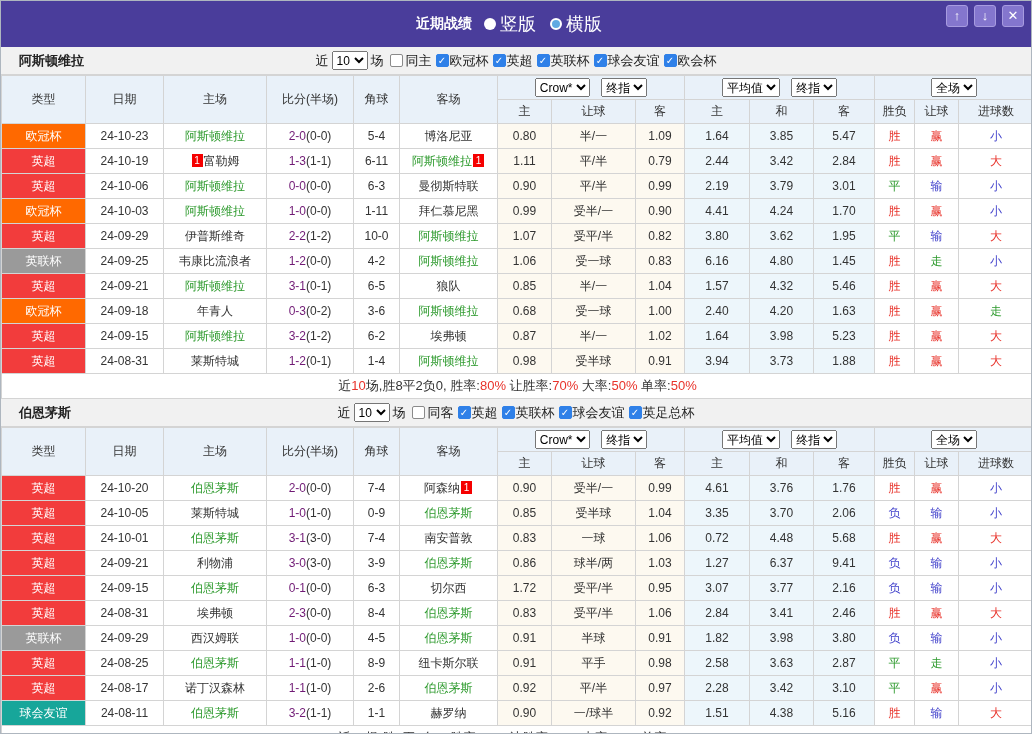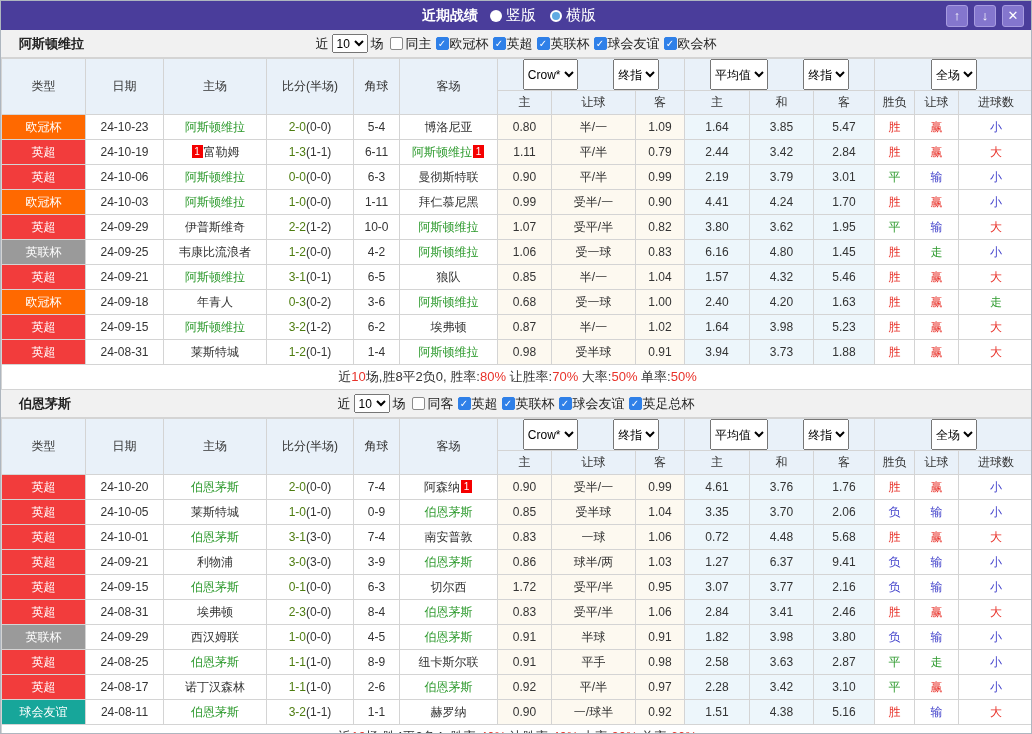--- a/index.html
+++ b/index.html
@@ -1,49 +1,49 @@
 <!DOCTYPE html>
 <html><head>
 <meta charset="utf-8">
 <style>
   * { margin:0; padding:0; box-sizing:border-box; }
   body { font-family:"Liberation Sans","DejaVu Sans",sans-serif; background:#e9e9e9; }
   .app { width:1032px; height:734px; margin:0 auto; background:#fff; border:1px solid #aeb6bf; overflow:hidden; }
 
   
-  .titlebar { position:relative; height:29px; background:#4a3d9b; display:flex; align-items:center; justify-content:center; color:#fff; }
+  .titlebar { position:relative; height:46px; background:#4a3d9b; display:flex; align-items:center; justify-content:center; color:#fff; }
   .titlebar .ttl { font-weight:bold; font-size:14px; margin-right:12px; }
-  .radio-opt { display:inline-flex; align-items:center; margin-right:14px; font-size:15px; cursor:pointer; }
+  .radio-opt { display:inline-flex; align-items:center; margin-right:14px; font-size:18px; cursor:pointer; }
   .radio { display:inline-block; border-radius:50%; margin-right:4px; }
   .radio.sel { width:12px; height:12px; background:#fff; }
   .radio.unsel { width:12px; height:12px; border:2px solid #fff; background:#5fa9e2; }
   .tb-buttons { position:absolute; right:7px; top:4px; display:flex; }
   .tbtn { width:22px; height:22px; margin-left:6px; background:#8476ce; border:1px solid #a79be0; border-radius:3px; color:#fff; font-size:13px; font-weight:bold; line-height:19px; text-align:center; cursor:pointer; }
 
   
   .sec-header { position:relative; height:28px; background:#f1f1f1; border-bottom:1px solid #d4d4d4; display:flex; align-items:center; justify-content:center; font-size:13px; color:#222; }
   .sec-header .team { position:absolute; left:18px; font-weight:bold; }
   .filters { display:flex; align-items:center; }
   .filters select { font-size:12px; height:19px; margin:0 3px; }
   .cb-item { display:inline-flex; align-items:center; margin-left:4px; cursor:pointer; }
   .cb { display:inline-flex; align-items:center; justify-content:center; width:13px; height:13px; border-radius:2px; font-size:10px; line-height:13px; margin-right:1px; }
   .cb.checked { background:#2f80e8; border:1px solid #2f80e8; color:#fff; }
   .cb.un { background:#fff; border:1px solid #8a8a8a; margin:0 3px 0 6px; }
 
   
   table { width:100%; border-collapse:collapse; table-layout:fixed; }
   th, td { border:1px solid #d4d4d4; text-align:center; font-size:12px; color:#333; white-space:nowrap; overflow:hidden; padding:0; }
   thead th { background:#e9f1f9; font-weight:normal; height:24px; }
-  thead select { font-size:12px; height:31px; margin:0 16px; }
+  thead select { font-size:12px; height:19px; margin:0 4px; }
   tbody td { height:25px; background:#fff; }
   td.league { color:#fff; }
   td.cream { background:#fdf9f0; }
   td.lblue { background:#edf6fb; }
   .focus { color:#2d9a2d; }
-  .score-ft { color:#4d7c0f; }
+  .score-ft { color:#701a75; }
   .rank { display:inline-block; width:11px; height:13px; background:#f50000; color:#fff; font-size:10px; line-height:13px; margin:0 1px; vertical-align:1px; }
   tfoot td { height:25px; font-size:13px; color:#333; background:#fff; }
   .red { color:#e8322a; }
 </style>
 </head>
 <body>
 
 <div class="app">
 
   <div class="titlebar">

